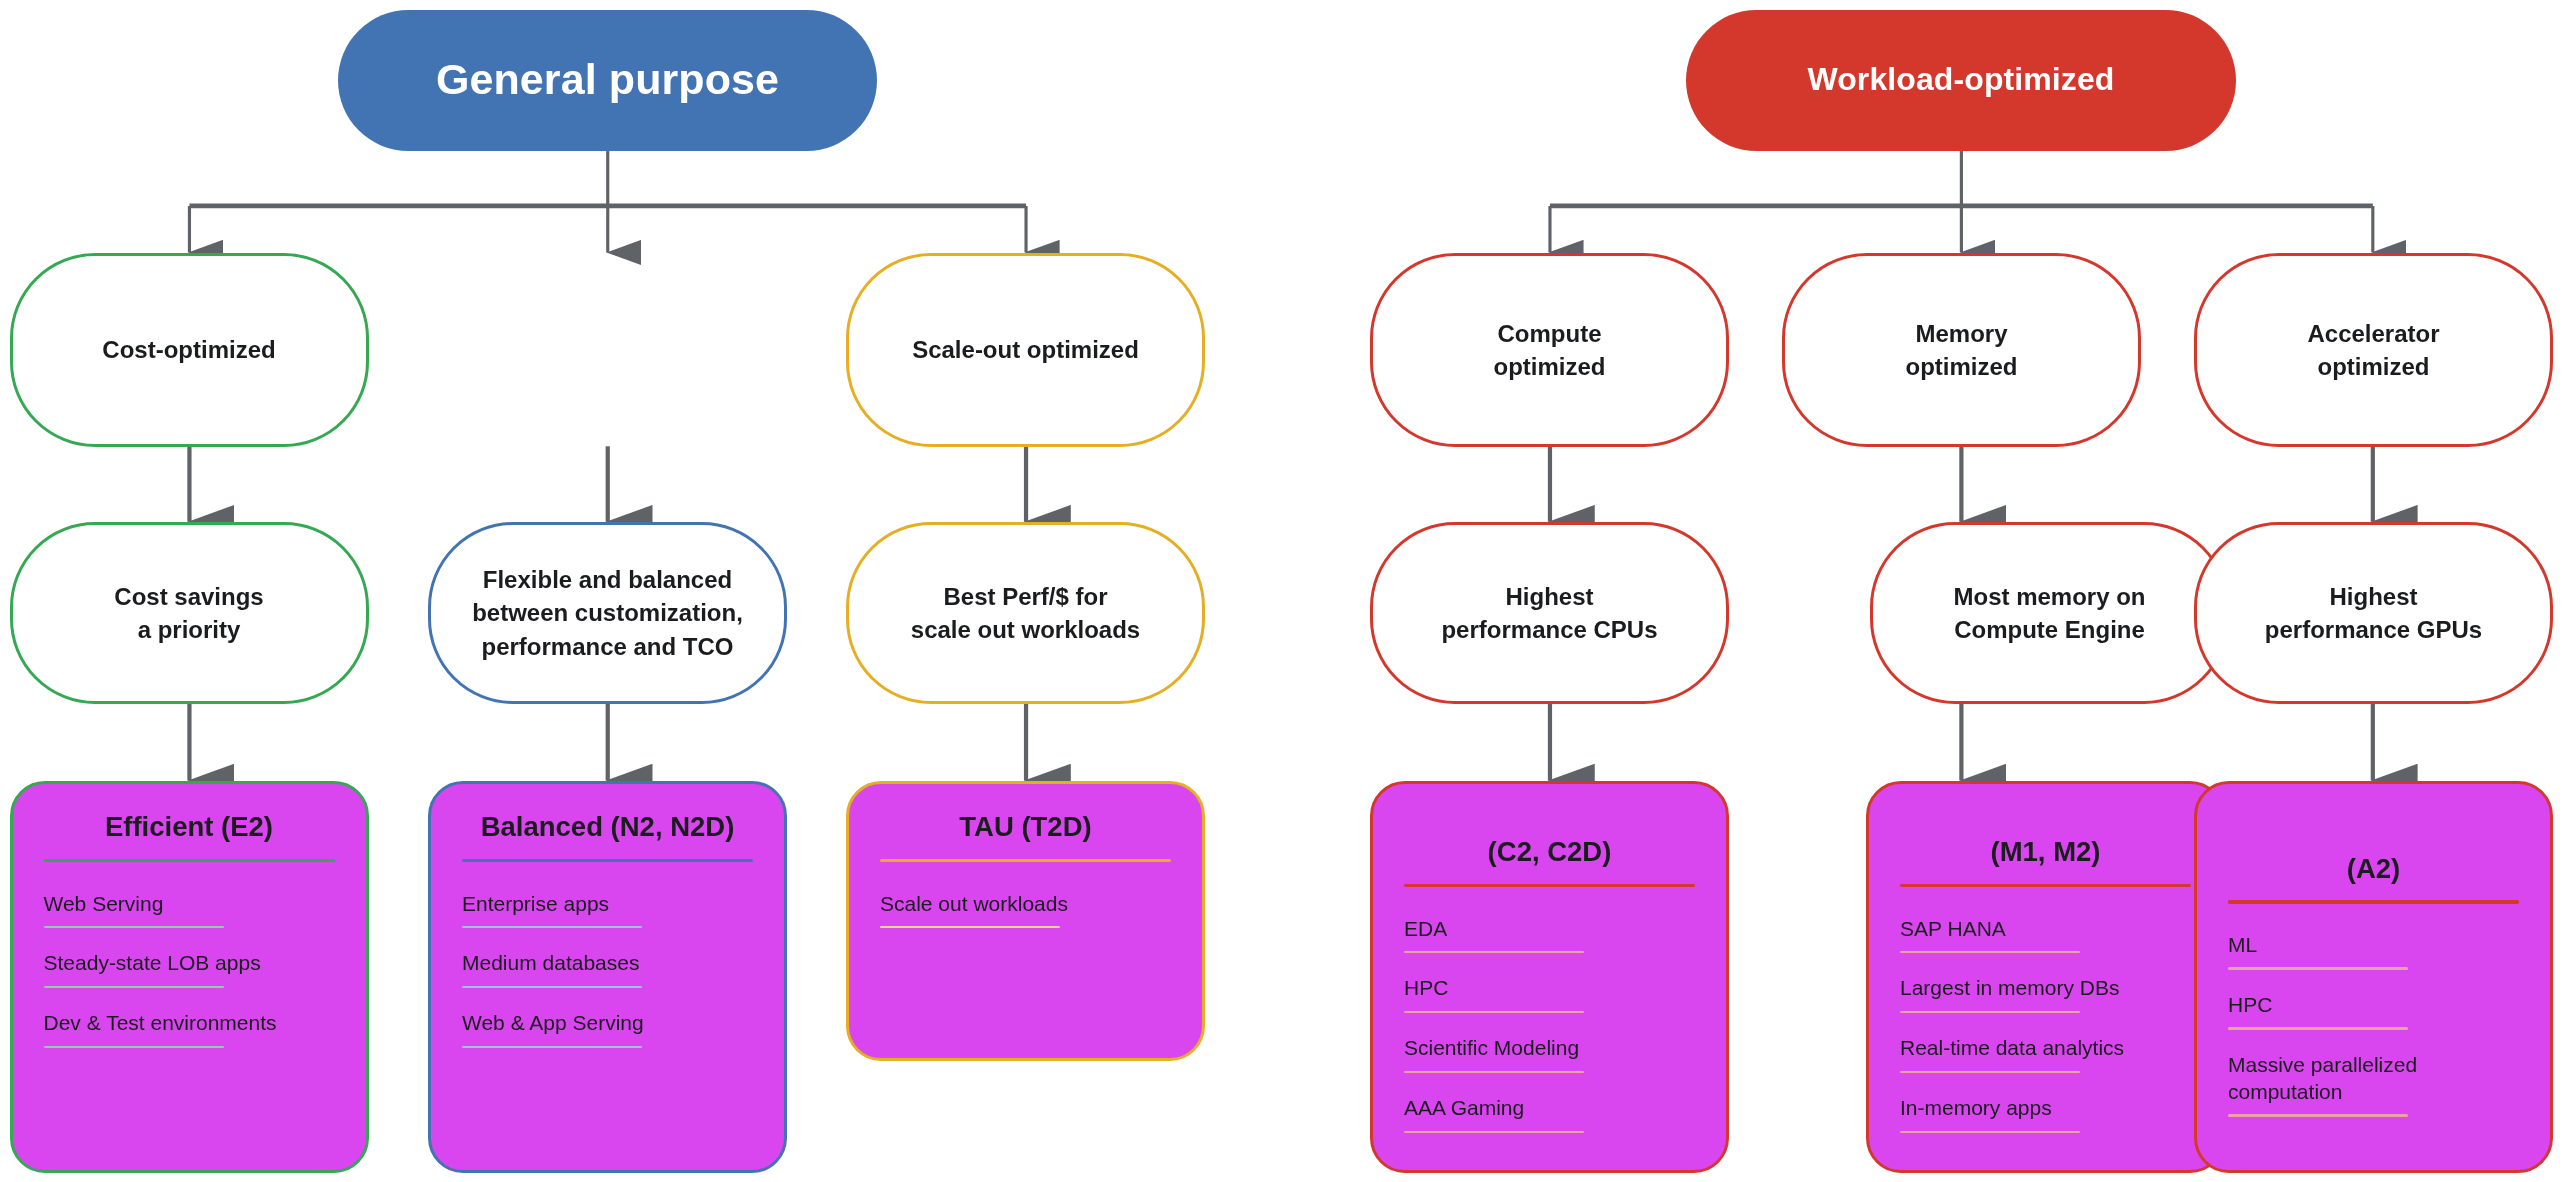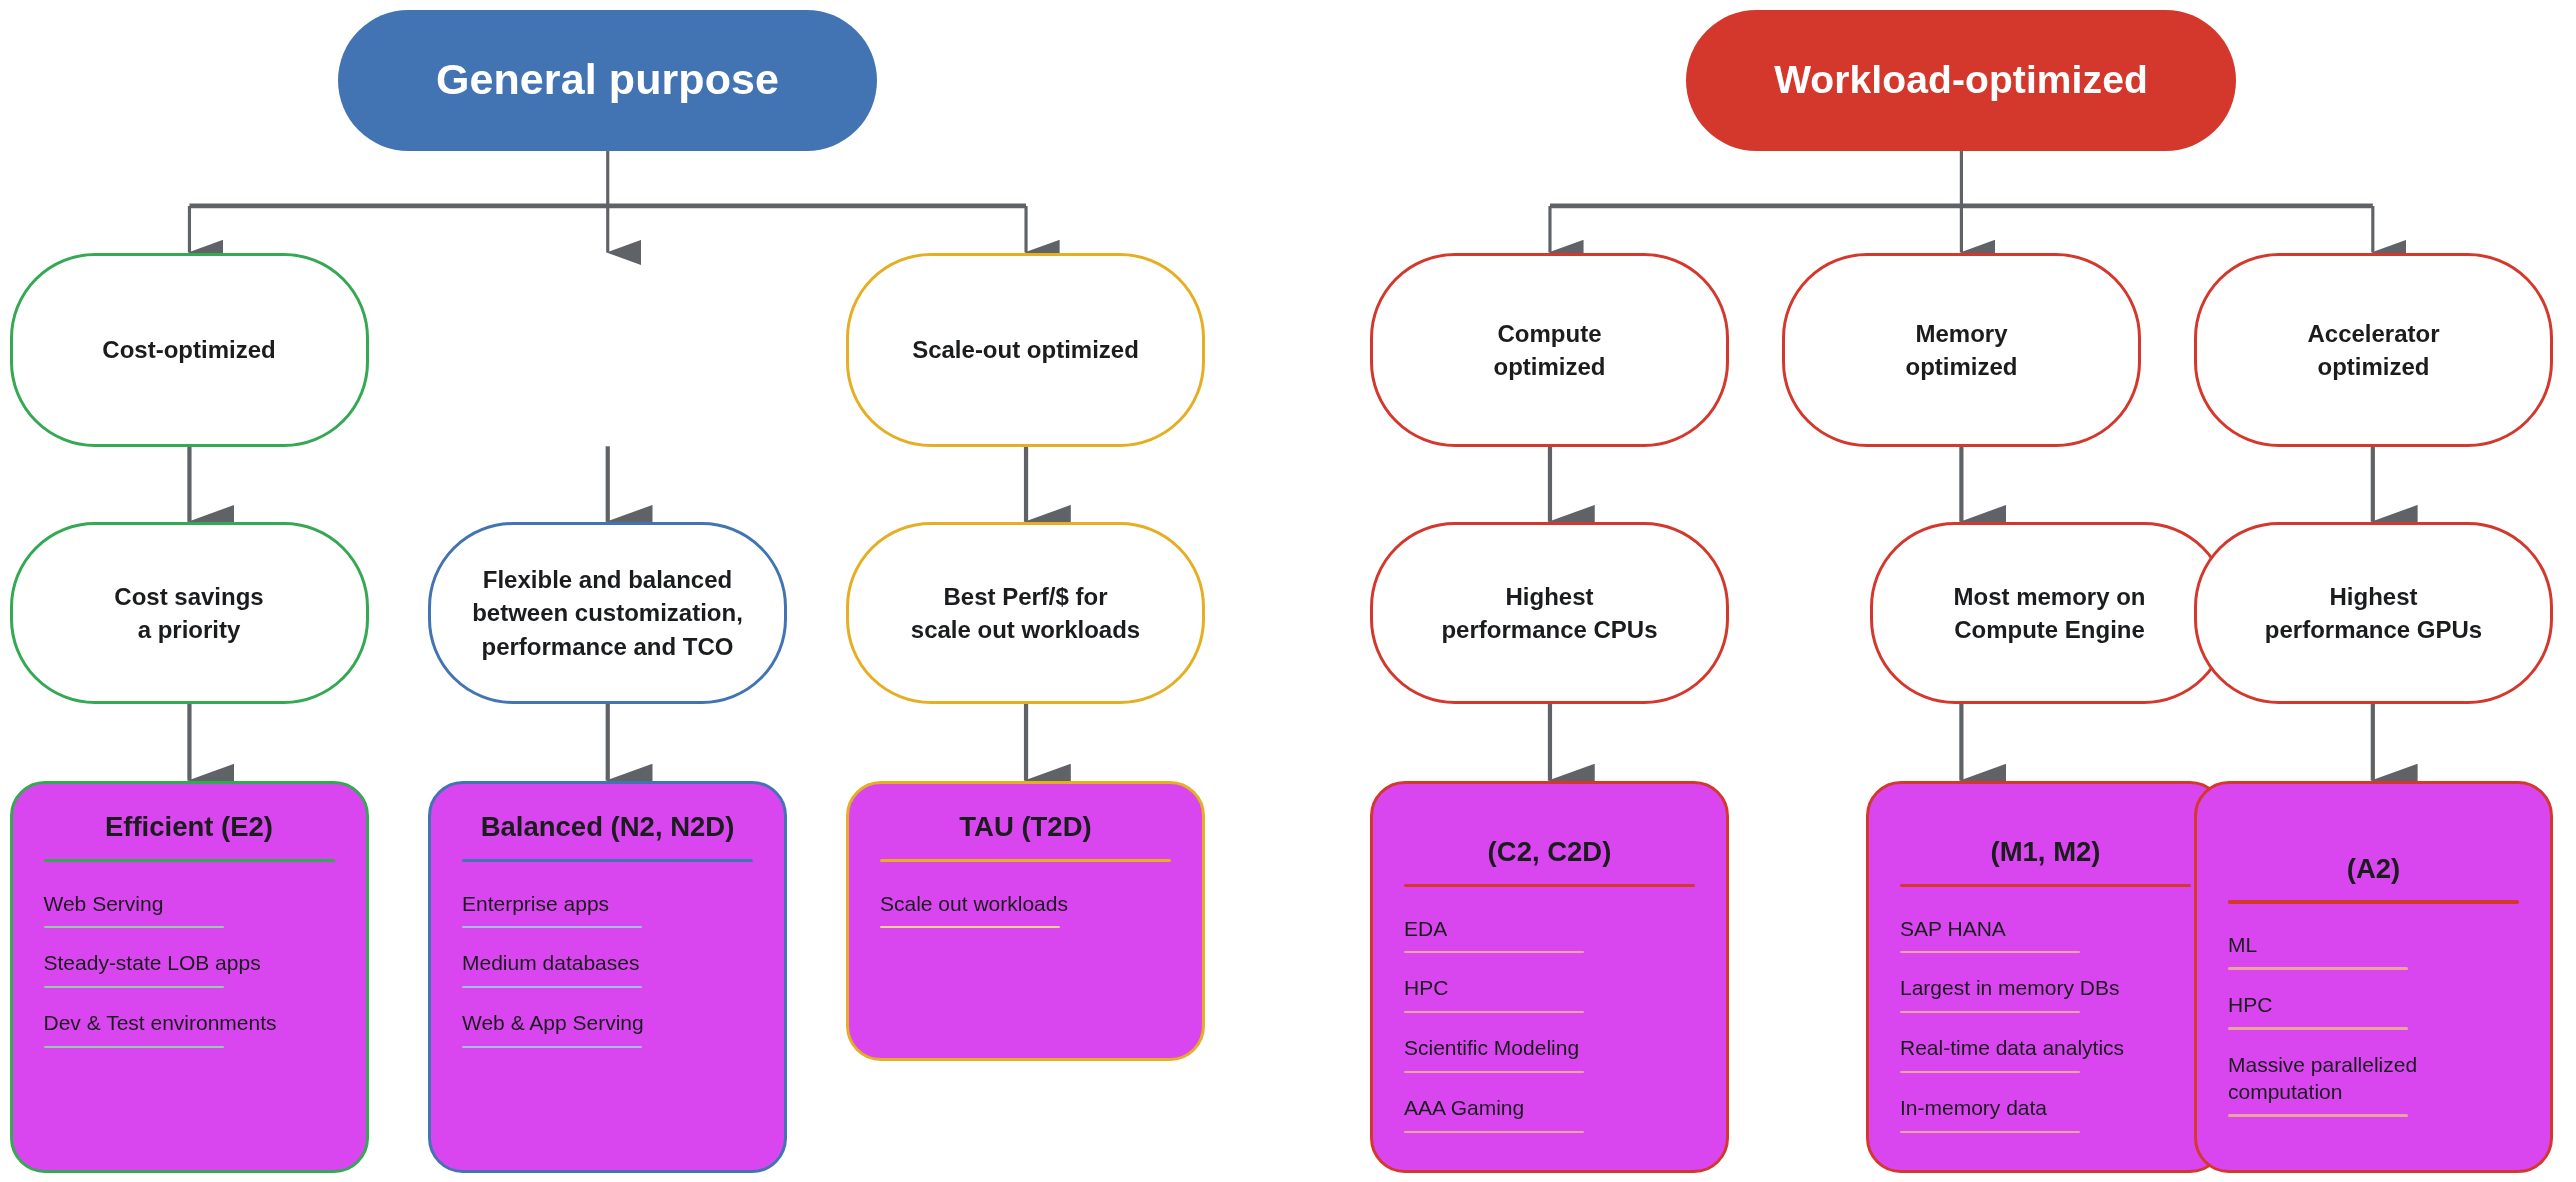--- a/index.html
+++ b/index.html
@@ -31,21 +31,21 @@
     line-height:1.1;
   }
   #pill-general{
     left:338px; top:9.5px; width:539px; height:141px;
     background:#4274B4;
     font-size:43px;
   }
   #pill-workload{
     left:1686px; top:9.5px; width:550px; height:141px;
     background:#D4382C;
-    font-size:39px;
+    font-size:32px;
   }
 
   
   #wires{
     position:absolute; left:0; top:0; width:2576px; height:1182px;
     pointer-events:none;
   }
 
   
   .node{
@@ -290,21 +290,21 @@
     </ul>
   </div>
 
   <div class="card c-red" style="left:1866px; top:781px; width:359px; height:392px;">
     <div class="card-title">(M1, M2)</div>
     <div class="title-rule rule-red"></div>
     <ul class="card-list">
       <li><span>SAP HANA</span><div class="item-rule srule-red"></div></li>
       <li><span>Largest in memory DBs</span><div class="item-rule srule-red"></div></li>
       <li><span>Real-time data analytics</span><div class="item-rule srule-red"></div></li>
-      <li><span>In-memory data</span><div class="item-rule srule-red"></div></li>
+      <li><span>In-memory apps</span><div class="item-rule srule-red"></div></li>
     </ul>
   </div>
 
   <div class="card c-red" style="left:2194px; top:781px; width:359px; height:392px;">
     <div class="card-title">(A2)</div>
     <div class="title-rule rule-red"></div>
     <ul class="card-list">
       <li><span>ML</span><div class="item-rule srule-red"></div></li>
       <li><span>HPC</span><div class="item-rule srule-red"></div></li>
       <li><span>Massive parallelized computation</span><div class="item-rule srule-red"></div></li>

